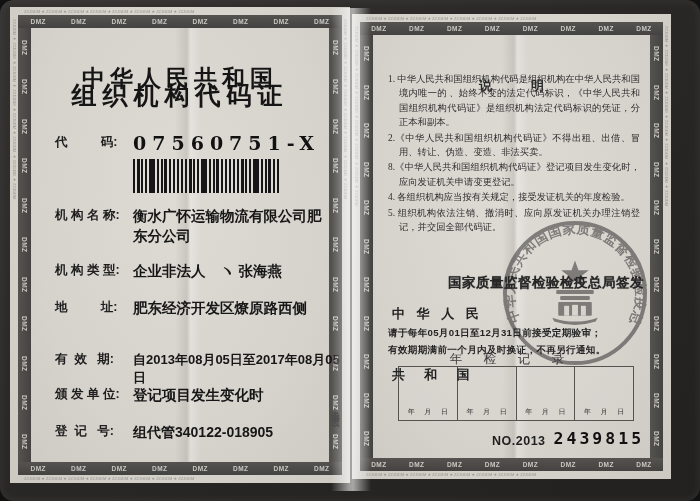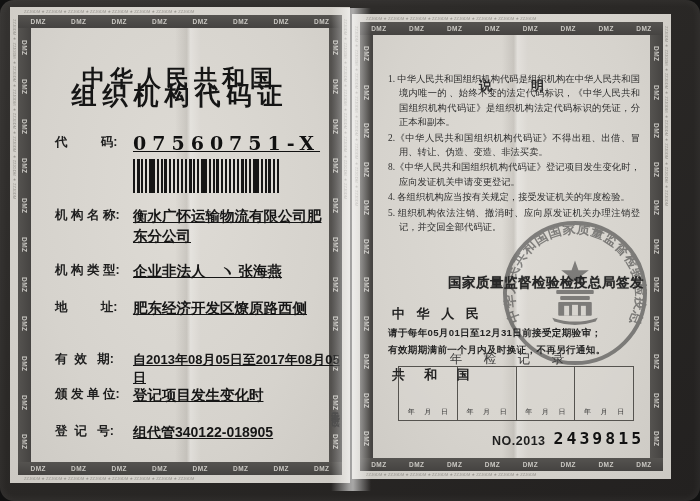--- a/index.html
+++ b/index.html
@@ -32,21 +32,21 @@
   .micro-right{right:2px;top:12px;bottom:12px;width:5px;writing-mode:vertical-rl;}
   
   .crease{position:absolute;top:21px;bottom:21px;width:26px;pointer-events:none;
     background:linear-gradient(90deg,transparent,rgba(120,115,108,.18) 45%,rgba(255,255,255,.25) 60%,transparent);}
   
   .title{position:absolute;left:0;width:100%;text-align:center;font-weight:bold;color:#151515;}
   .title1{top:56px;font-size:23px;letter-spacing:5px;}
   .title2{top:72px;font-size:25px;letter-spacing:6px;}
   .row{position:absolute;left:45px;display:flex;align-items:flex-start;}
   .lab{width:78px;flex:none;font-weight:bold;font-size:12.5px;color:#1e1e1e;white-space:pre;}
-  .val{font-weight:bold;font-size:14.5px;color:#161616;line-height:1.35;text-decoration:underline;}
+  .val{font-weight:bold;font-size:14.5px;color:#161616;line-height:1.35;}
   .val-code{font-family:"DejaVu Serif","Liberation Serif",serif;font-weight:bold;font-size:19px;letter-spacing:6px;color:#111;margin-top:-3px;}
   .barcode{position:absolute;left:123px;top:152px;width:146px;height:34px;
     background-image:
       repeating-linear-gradient(90deg,#161616 0 2px,transparent 2px 4px),
       repeating-linear-gradient(90deg,transparent 0 5px,#161616 5px 7px,transparent 7px 13px);
     background-color:rgba(230,228,222,.4);}
   
   .notes-title{position:absolute;top:36px;left:0;width:100%;text-align:center;font-weight:bold;font-size:13px;color:#2a2a2a;white-space:pre;margin-top:27px;}
   .notes{position:absolute;top:58px;left:36px;width:252px;font-family:"Liberation Serif","DejaVu Serif",serif;font-size:9.3px;line-height:1.55;color:#2d2d2d;}
   .note{padding-left:11px;text-indent:-11px;margin-bottom:1px;text-align:justify;}

